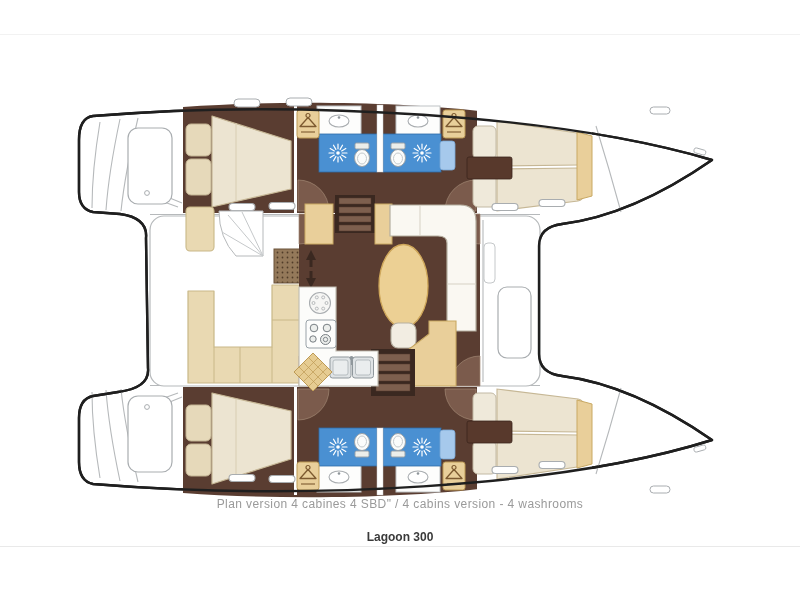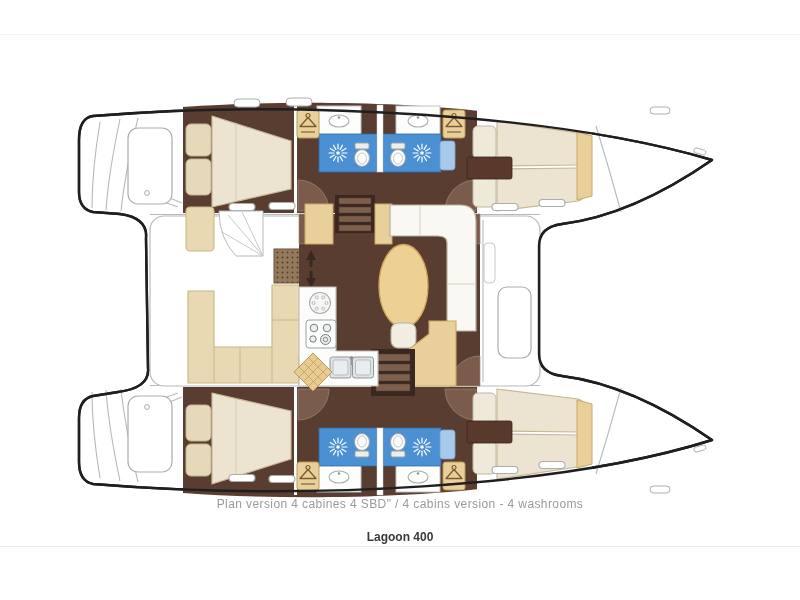--- a/index.html
+++ b/index.html
@@ -308,16 +308,16 @@
              Q539,227 539,246 L539,354 Q539,373 562,376
              C610,382 660,404 712,440
              C560,488 300,501 93,484
              Q79,481 79,462 L79,418 Q79,399 93,396
              L118,392 Q150,388 148,368
              L146,238 Q148,218 120,214 L93,212
              Q79,209 79,192 L79,140 Q79,118 93,116 Z" fill="none" stroke="#1f1f1f" stroke-width="2.4" stroke-linejoin="round"></path>
   </svg>
 
   <div id="plan-caption">Plan version 4 cabines 4 SBD" / 4 cabins version - 4 washrooms</div>
-  <div id="model-name">Lagoon 400</div>
+  <div id="model-name">Lagoon 300</div>
 
   <div id="bottom-divider" class="hline"></div>
 </div>
 
 </body></html>

